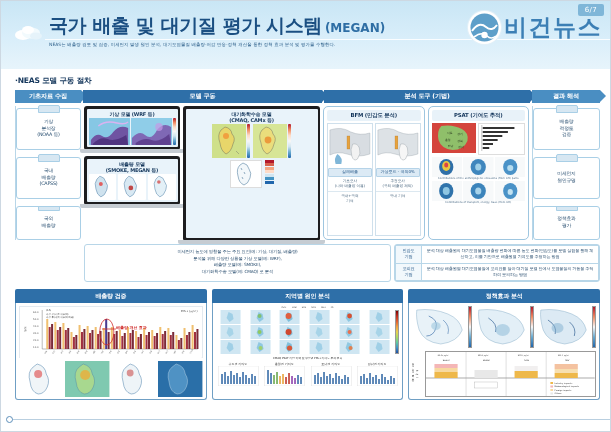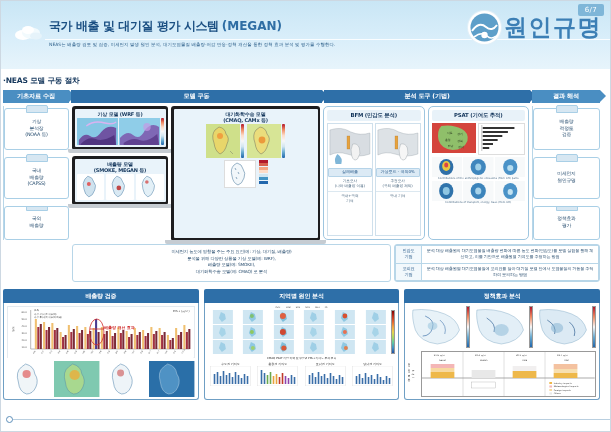--- a/index.html
+++ b/index.html
@@ -22,21 +22,21 @@
     height: 68px;
     background: linear-gradient(180deg,#c9e6f5 0%, #d9eefa 55%, #e7f4fb 100%);
     overflow: hidden;
   }
   .hdr-cloud {
     position: absolute; left: 14px; top: 22px;
     width: 28px; height: 18px;
   }
   .hdr-title-wrap { position: absolute; left: 48px; top: 14px; }
   .hdr-title {
-    font-size: 12px; font-weight: bold; color: #1b4f82;
+    font-size: 19px; font-weight: bold; color: #1b4f82;
     letter-spacing: -0.4px; line-height: 1.1;
     display: inline-block; vertical-align: baseline;
   }
   .hdr-title-sub {
     font-size: 12px; font-weight: bold; color: #2f6ea4;
     display: inline-block; vertical-align: baseline; margin-left: 3px;
   }
   .hdr-desc {
     position: absolute; left: 48px; top: 41px;
     font-size: 4.4px; color: #2a5d88; letter-spacing: 0.1px;
@@ -57,21 +57,21 @@
     letter-spacing: 1.5px; line-height: 1;
   }
   .page-badge {
     position: absolute; right: 6px; top: 3px;
     background: #7fb6d8; color: #ffffff;
     font-size: 7px; padding: 2px 7px 2px 7px; border-radius: 2px;
     letter-spacing: .3px;
   }
 
   
-  .body-area { position: relative; padding: 7px 10px 0 2px; }
+  .body-area { position: relative; padding: 7px 10px 0 14px; }
   .sec-title {
     font-size: 7.6px; font-weight: bold; color: #15375c;
     letter-spacing: -0.2px; margin-bottom: 4px;
   }
   .sec-title::before { content: "\00B7 "; }
 
   
   .ribbon-row { display: flex; align-items: stretch; gap: 2px; height: 13px; }
   .ribbon {
     position: relative; background: #2e6fa8; color: #fff;
@@ -238,21 +238,21 @@
 
     <div class="logo-wrap">
       <div class="logo-mark">
         <svg width="33" height="33" viewBox="0 0 33 33">
           <circle cx="16.5" cy="16.5" r="14" fill="#5e9fc9"></circle>
           <path d="M4 20 q7 -10 14 -4 q6 5 11 -2" stroke="#ffffff" stroke-width="2" fill="none"></path>
           <path d="M6 26 q8 -6 13 -1 q4 4 9 0" stroke="#ffffff" stroke-width="1.6" fill="none"></path>
           <circle cx="16.5" cy="24" r="3.2" fill="#ffffff"></circle>
         </svg>
       </div>
-      <div class="logo-text">원인규명</div>
+      <div class="logo-text">비건뉴스</div>
     </div>
     <div class="page-badge">6/7</div>
   </div>
 
   <div class="body-area">
 
     <div class="sec-title">NEAS 모델 구동 절차</div>
 
     <div class="ribbon-row">
       <div class="ribbon r1">

